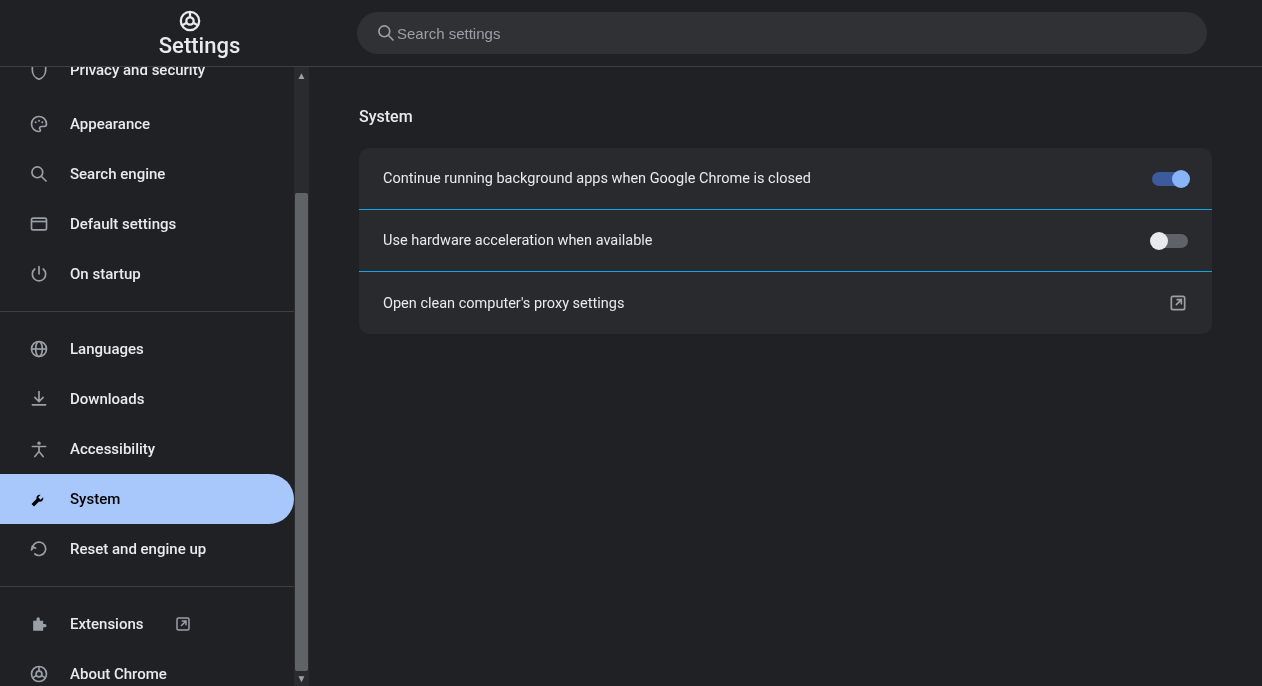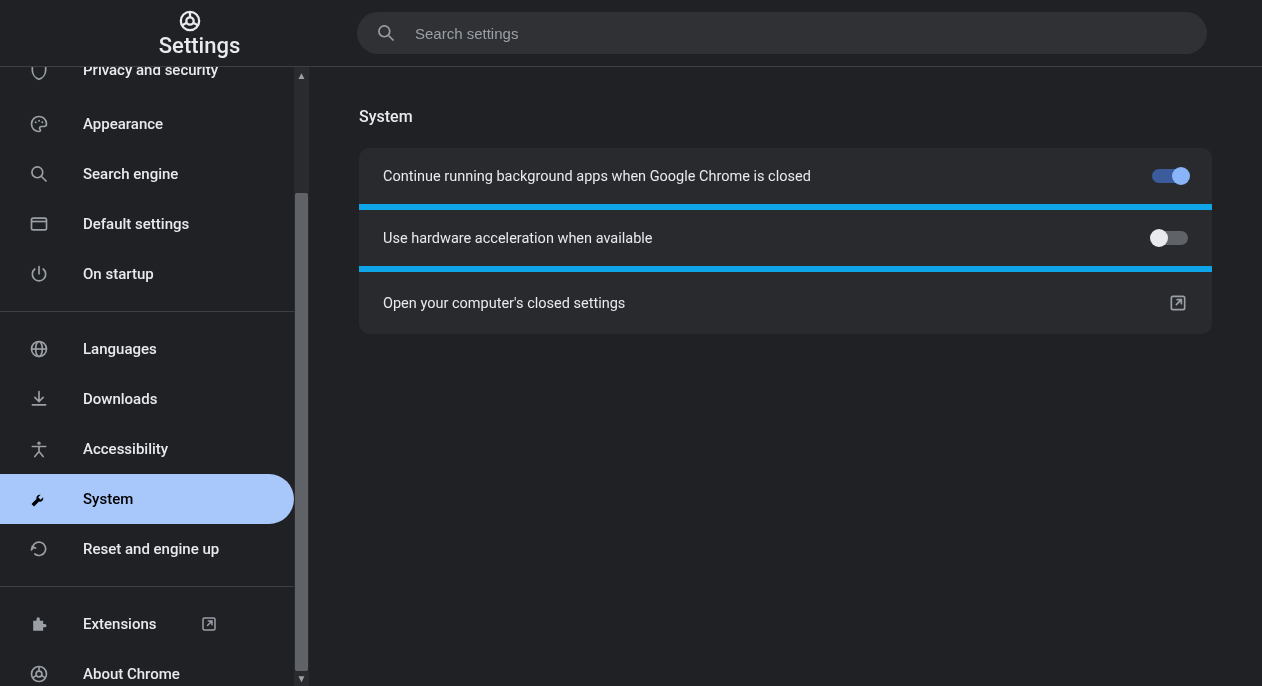--- a/index.html
+++ b/index.html
@@ -31,21 +31,20 @@
   margin-left: 20px;
 }
 .search-bar {
   background: #303134;
   border-radius: 40px;
   height: 42px;
   width: 850px;
   display: flex;
   align-items: center;
   padding: 0 18px;
-  gap: 18px;
 }
 .search-bar input {
   flex:1;
   background: transparent;
   border: none;
   outline: none;
   color: #e8eaed;
   font-size: 15px;
 }
 .search-bar input::placeholder { color: #9aa0a6; }
@@ -71,21 +70,21 @@
   margin: 12px 0;
 }
 .nav-item {
   display: flex;
   align-items: center;
   height: 50px;
   padding-left: 28px;
   cursor: pointer;
   border-top-right-radius: 25px;
   border-bottom-right-radius: 25px;
-  gap: 33px;
+  gap: 20px;
   font-size: 15px;
   font-weight: 500;
   color: #e8eaed;
 }
 .nav-item.cut-top { height: 38px; align-items: flex-start; padding-top:0; margin-top:-6px;}
 .nav-item.selected {
   background: #a8c7fa;
   color: #000;
 }
 .nav-item .ext-icon { margin-left: 10px; }
@@ -130,21 +129,21 @@
   background: #292a2d;
   border-radius: 10px;
   overflow: hidden;
 }
 .row {
   display: flex;
   align-items: center;
   justify-content: space-between;
   min-height: 62px;
   padding: 0 24px;
-  border-bottom: 6px solid #0ea5e9;
+  border-bottom: 1px solid #0ea5e9;
   cursor: pointer;
 }
 .row:last-child { border-bottom:none; }
 .row .label { font-size: 14.5px; color:#e8eaed; }
 
 .toggle {
   width: 36px;
   height: 14px;
   border-radius: 7px;
   position: relative;
@@ -319,21 +318,21 @@
             <div class="knob"></div>
           </div>
       </div>
       <div class="row">
         <div class="label">Use hardware acceleration when available</div>
         <div class="toggle off">
             <div class="knob"></div>
           </div>
       </div>
       <div class="row">
-        <div class="label">Open your computer's closed settings</div>
+        <div class="label">Open clean computer's proxy settings</div>
         <span>
           <svg width="20" height="20" viewBox="0 0 24 24" fill="none">
               <rect x="4" y="4" width="16" height="16" rx="2" stroke="#9aa0a6" stroke-width="2"></rect>
               <path d="M10 14 L16 8 M11 8 H16 V13" stroke="#9aa0a6" stroke-width="2" stroke-linecap="round"></path>
             </svg>
         </span>
       </div>
     </div>
   </div>
 </div>

